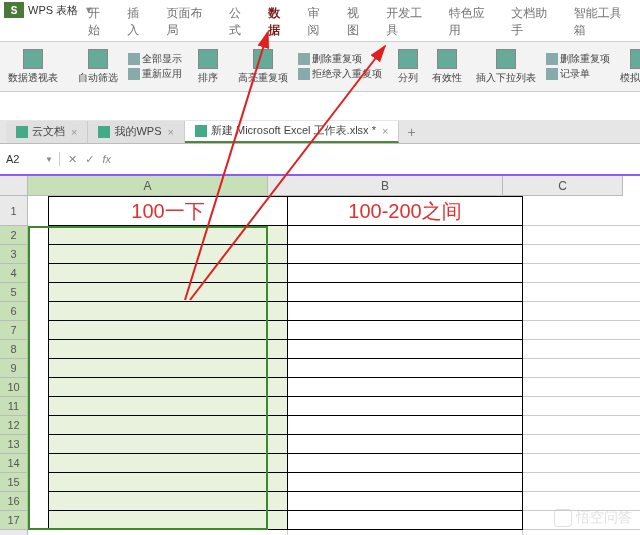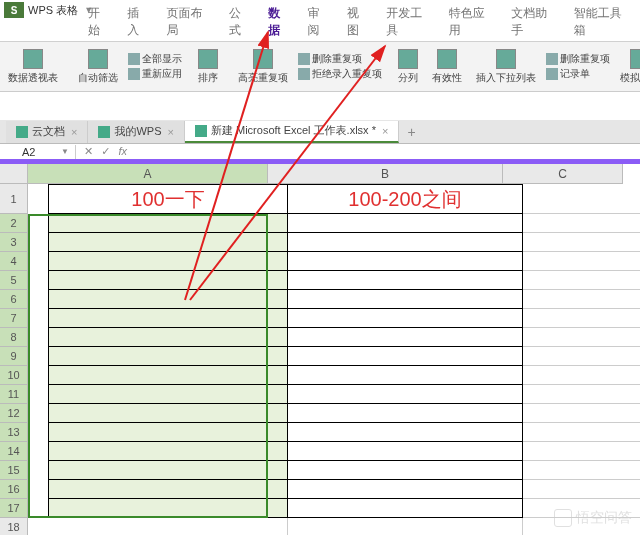--- a/index.html
+++ b/index.html
@@ -7,42 +7,42 @@
   
   
   .titlebar { height: 20px; background: #fff; display:flex; align-items:center; padding:0 4px; }
   .app-logo { background:#4a7a3a; color:#fff; width:20px; height:16px; display:inline-flex;align-items:center;justify-content:center;font-weight:bold;font-size:10px; }
   .app-name { margin-left:4px; font-size:11px; color:#333;}
   .dropdown-btn { margin-left:6px; color:#888; font-size:9px; }
   
   
   .menutabs { height: 22px; background:#fff; display:flex; align-items:flex-end; padding-left:80px; border-bottom:1px solid #d0d0d0;}
   .menutab { padding:2px 8px; font-size:12px; color:#737373; cursor:pointer; }
-  .menutab.active { color:#4c1d95; font-weight:bold; }
+  .menutab.active { color:#7f1d1d; font-weight:bold; }
   
   
   .ribbon { height: 50px; background:#f3f3f3; border-bottom:1px solid #ccc; display:flex; align-items:center; padding:2px 4px; gap:6px; overflow:hidden;}
   .rgroup { display:flex; flex-direction:column; align-items:center; justify-content:center; padding:0 4px; height:46px; }
   .rgroup .icon { width:20px; height:20px; background:#6a9; border:1px solid #888; }
   .rgroup .lbl { font-size:10px; color:#444; margin-top:2px; white-space:nowrap;}
   .rsep { width:1px; height:40px; background:#ccc; }
   .rcol { display:flex; flex-direction:column; gap:1px; }
   .rrow { display:flex; align-items:center; gap:2px; font-size:10px; color:#444; white-space:nowrap;}
   .rrow .icon { width:12px;height:12px; background:#8aa; display:inline-block;}
   
   
   .doctabs { height:24px; background:#e6e6e6; display:flex; align-items:center; padding-left:6px; gap:0; border-bottom:1px solid #bbb;margin-top:28px;}
   .doctab { display:flex; align-items:center; gap:4px; padding:2px 10px; font-size:11px; color:#444; border-right:1px solid #ccc; background:#e0e0e0; height:22px;}
   .doctab.active { background:#fff; border-bottom:2px solid #4a8a3a;}
   .doctab .ticon { width:12px;height:12px; background:#4a8; }
   .doctab .close { color:#999; font-size:11px; margin-left:2px;}
   .addtab { padding:2px 8px; color:#888; font-size:14px;}
   
   
-  .fbar { height:20px; display:flex; align-items:center; border-bottom:5px solid #8b5cf6; background:#fff;padding-left:16px;}
+  .fbar { height:32px; display:flex; align-items:center; border-bottom:2px solid #8b5cf6; background:#fff;}
   .namebox { width:60px; padding:1px 6px; font-size:11px; border-right:1px solid #ccc; display:flex; align-items:center; justify-content:space-between;}
   .namebox .dd { font-size:8px; color:#888;}
   .fbtns { display:flex; gap:8px; padding:0 8px; color:#888; font-size:11px;}
   .fxlabel { font-style:italic; }
   
   
   .sheet { position:relative; }
   .corner { position:absolute; left:0; top:0; width:28px; height:20px; background:#e9e9e9; border-right:1px solid #bbb; border-bottom:1px solid #bbb;}
   .colheads { position:absolute; left:28px; top:0; height:20px; display:flex;}
   .colhead { background:#e9e9e9; border-right:1px solid #bbb; border-bottom:1px solid #bbb; display:flex; align-items:center; justify-content:center; font-size:12px; color:#555;}

